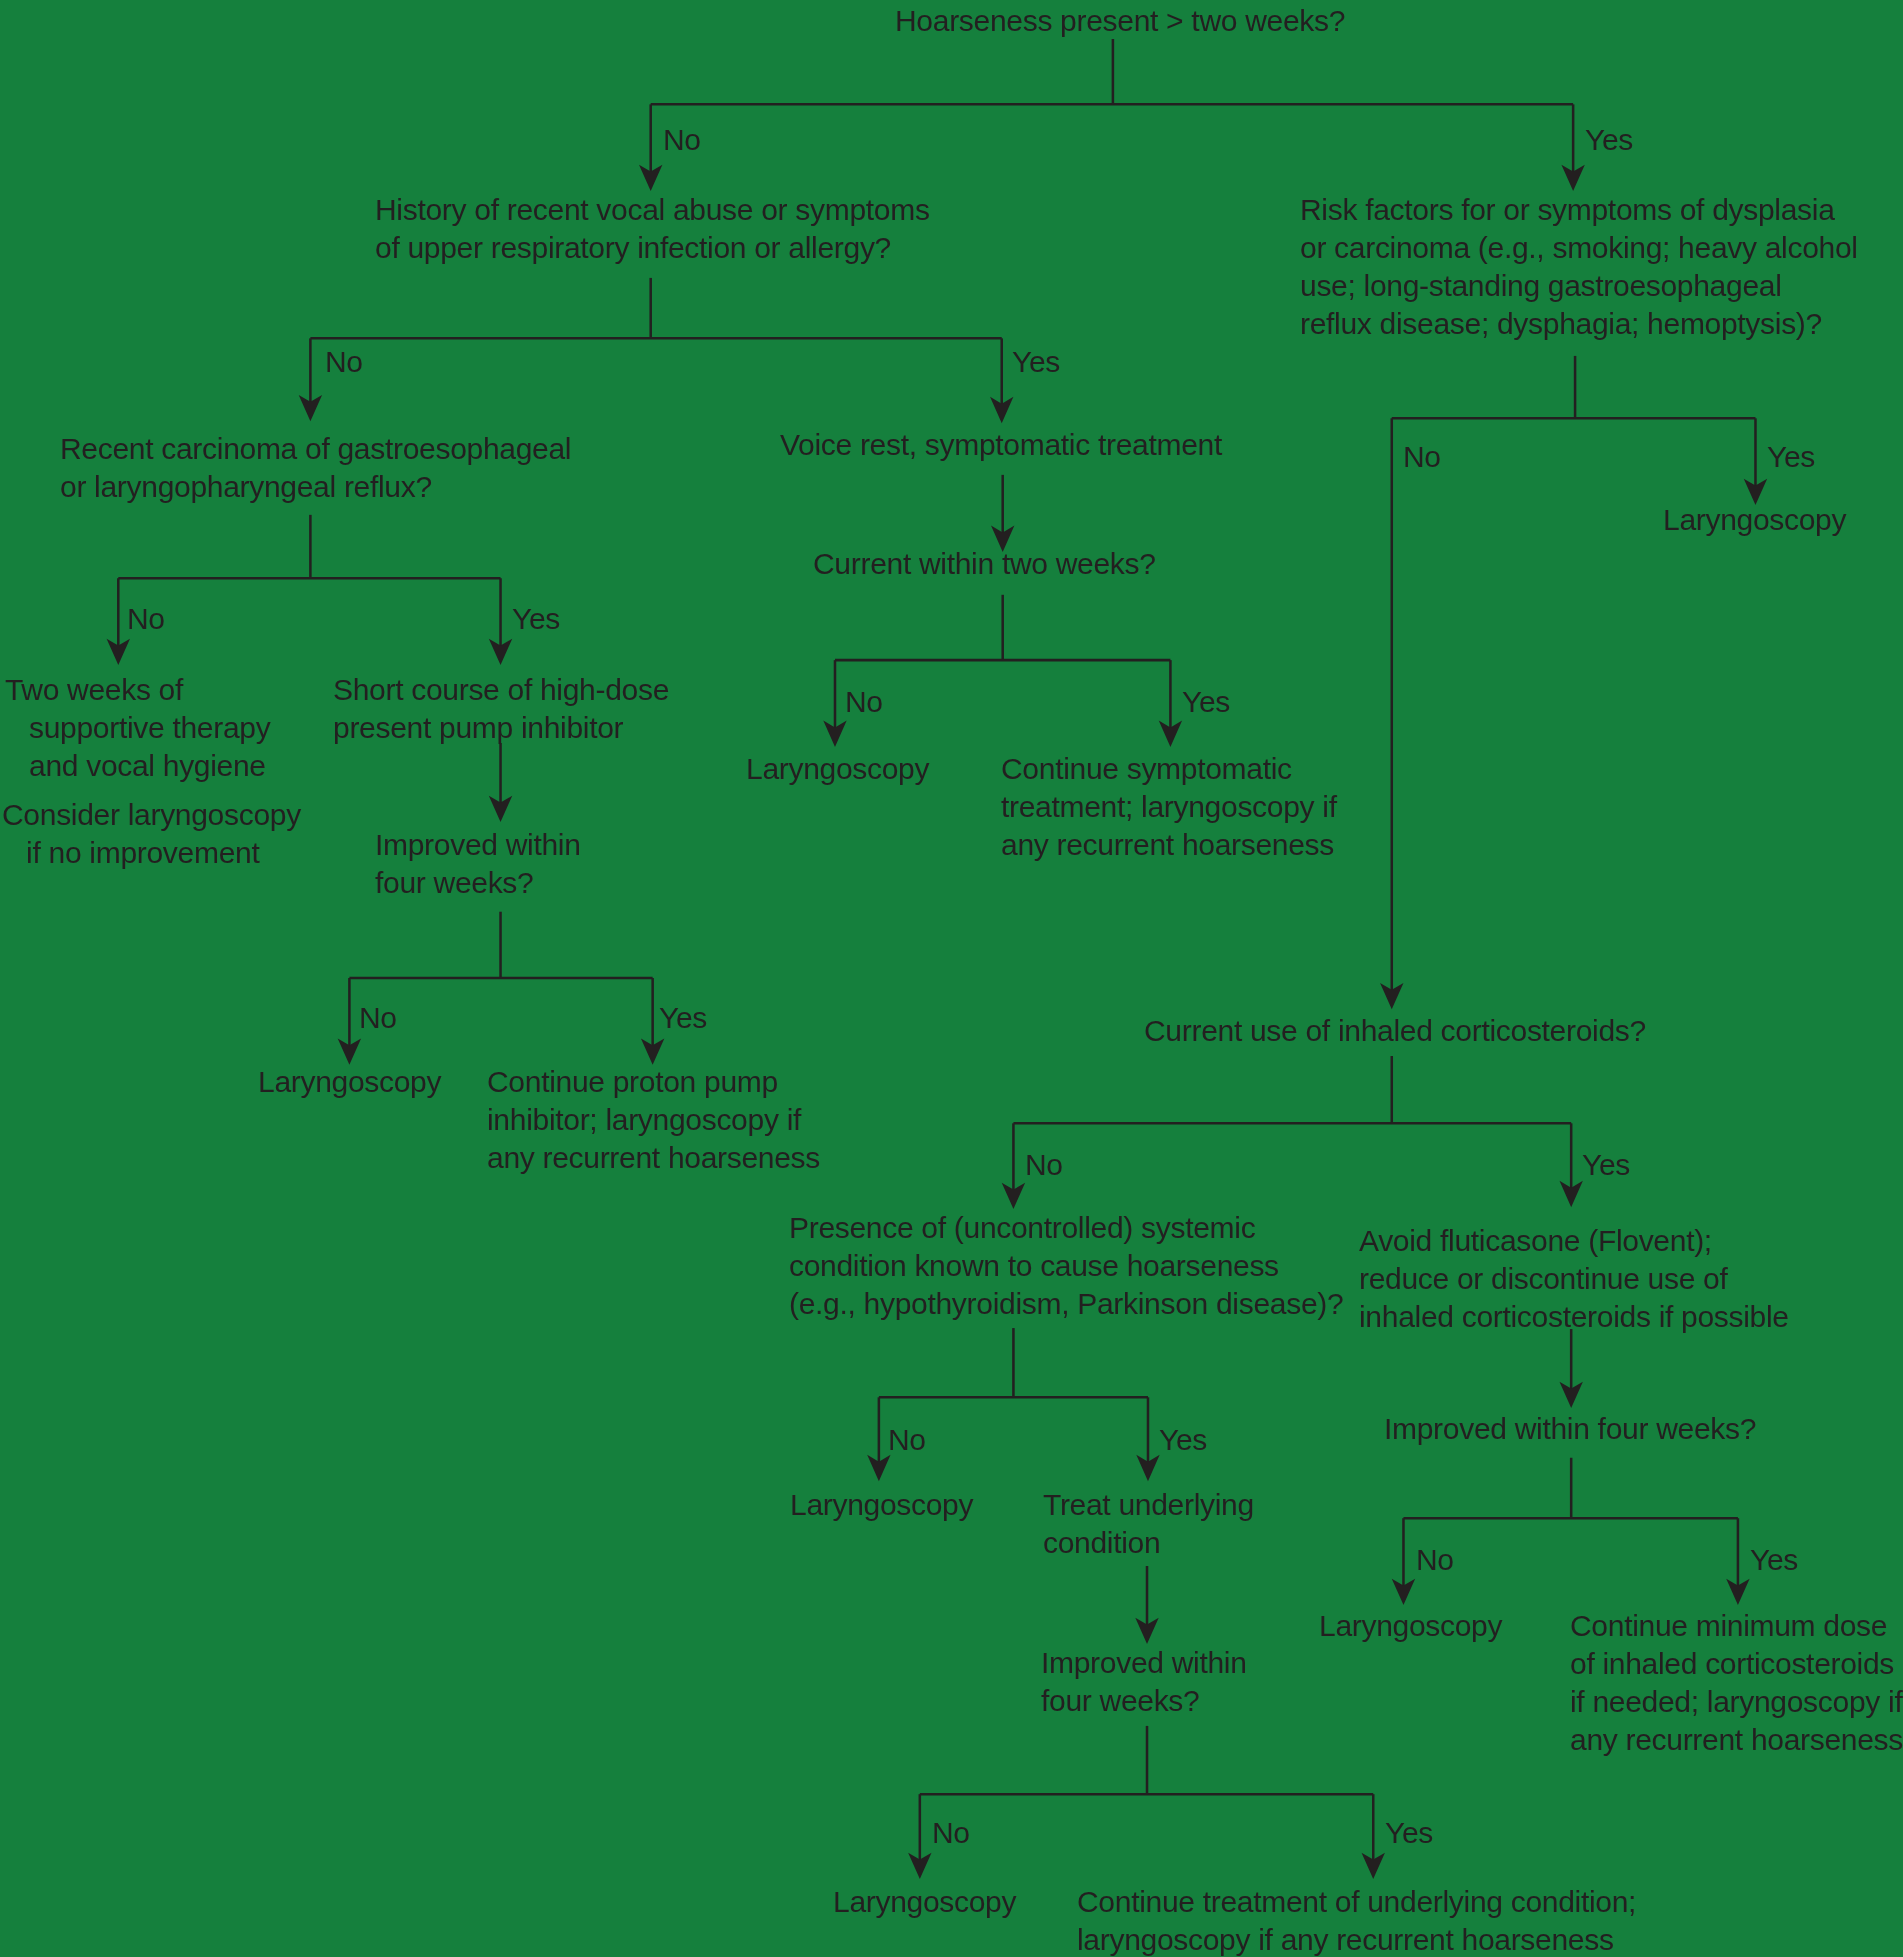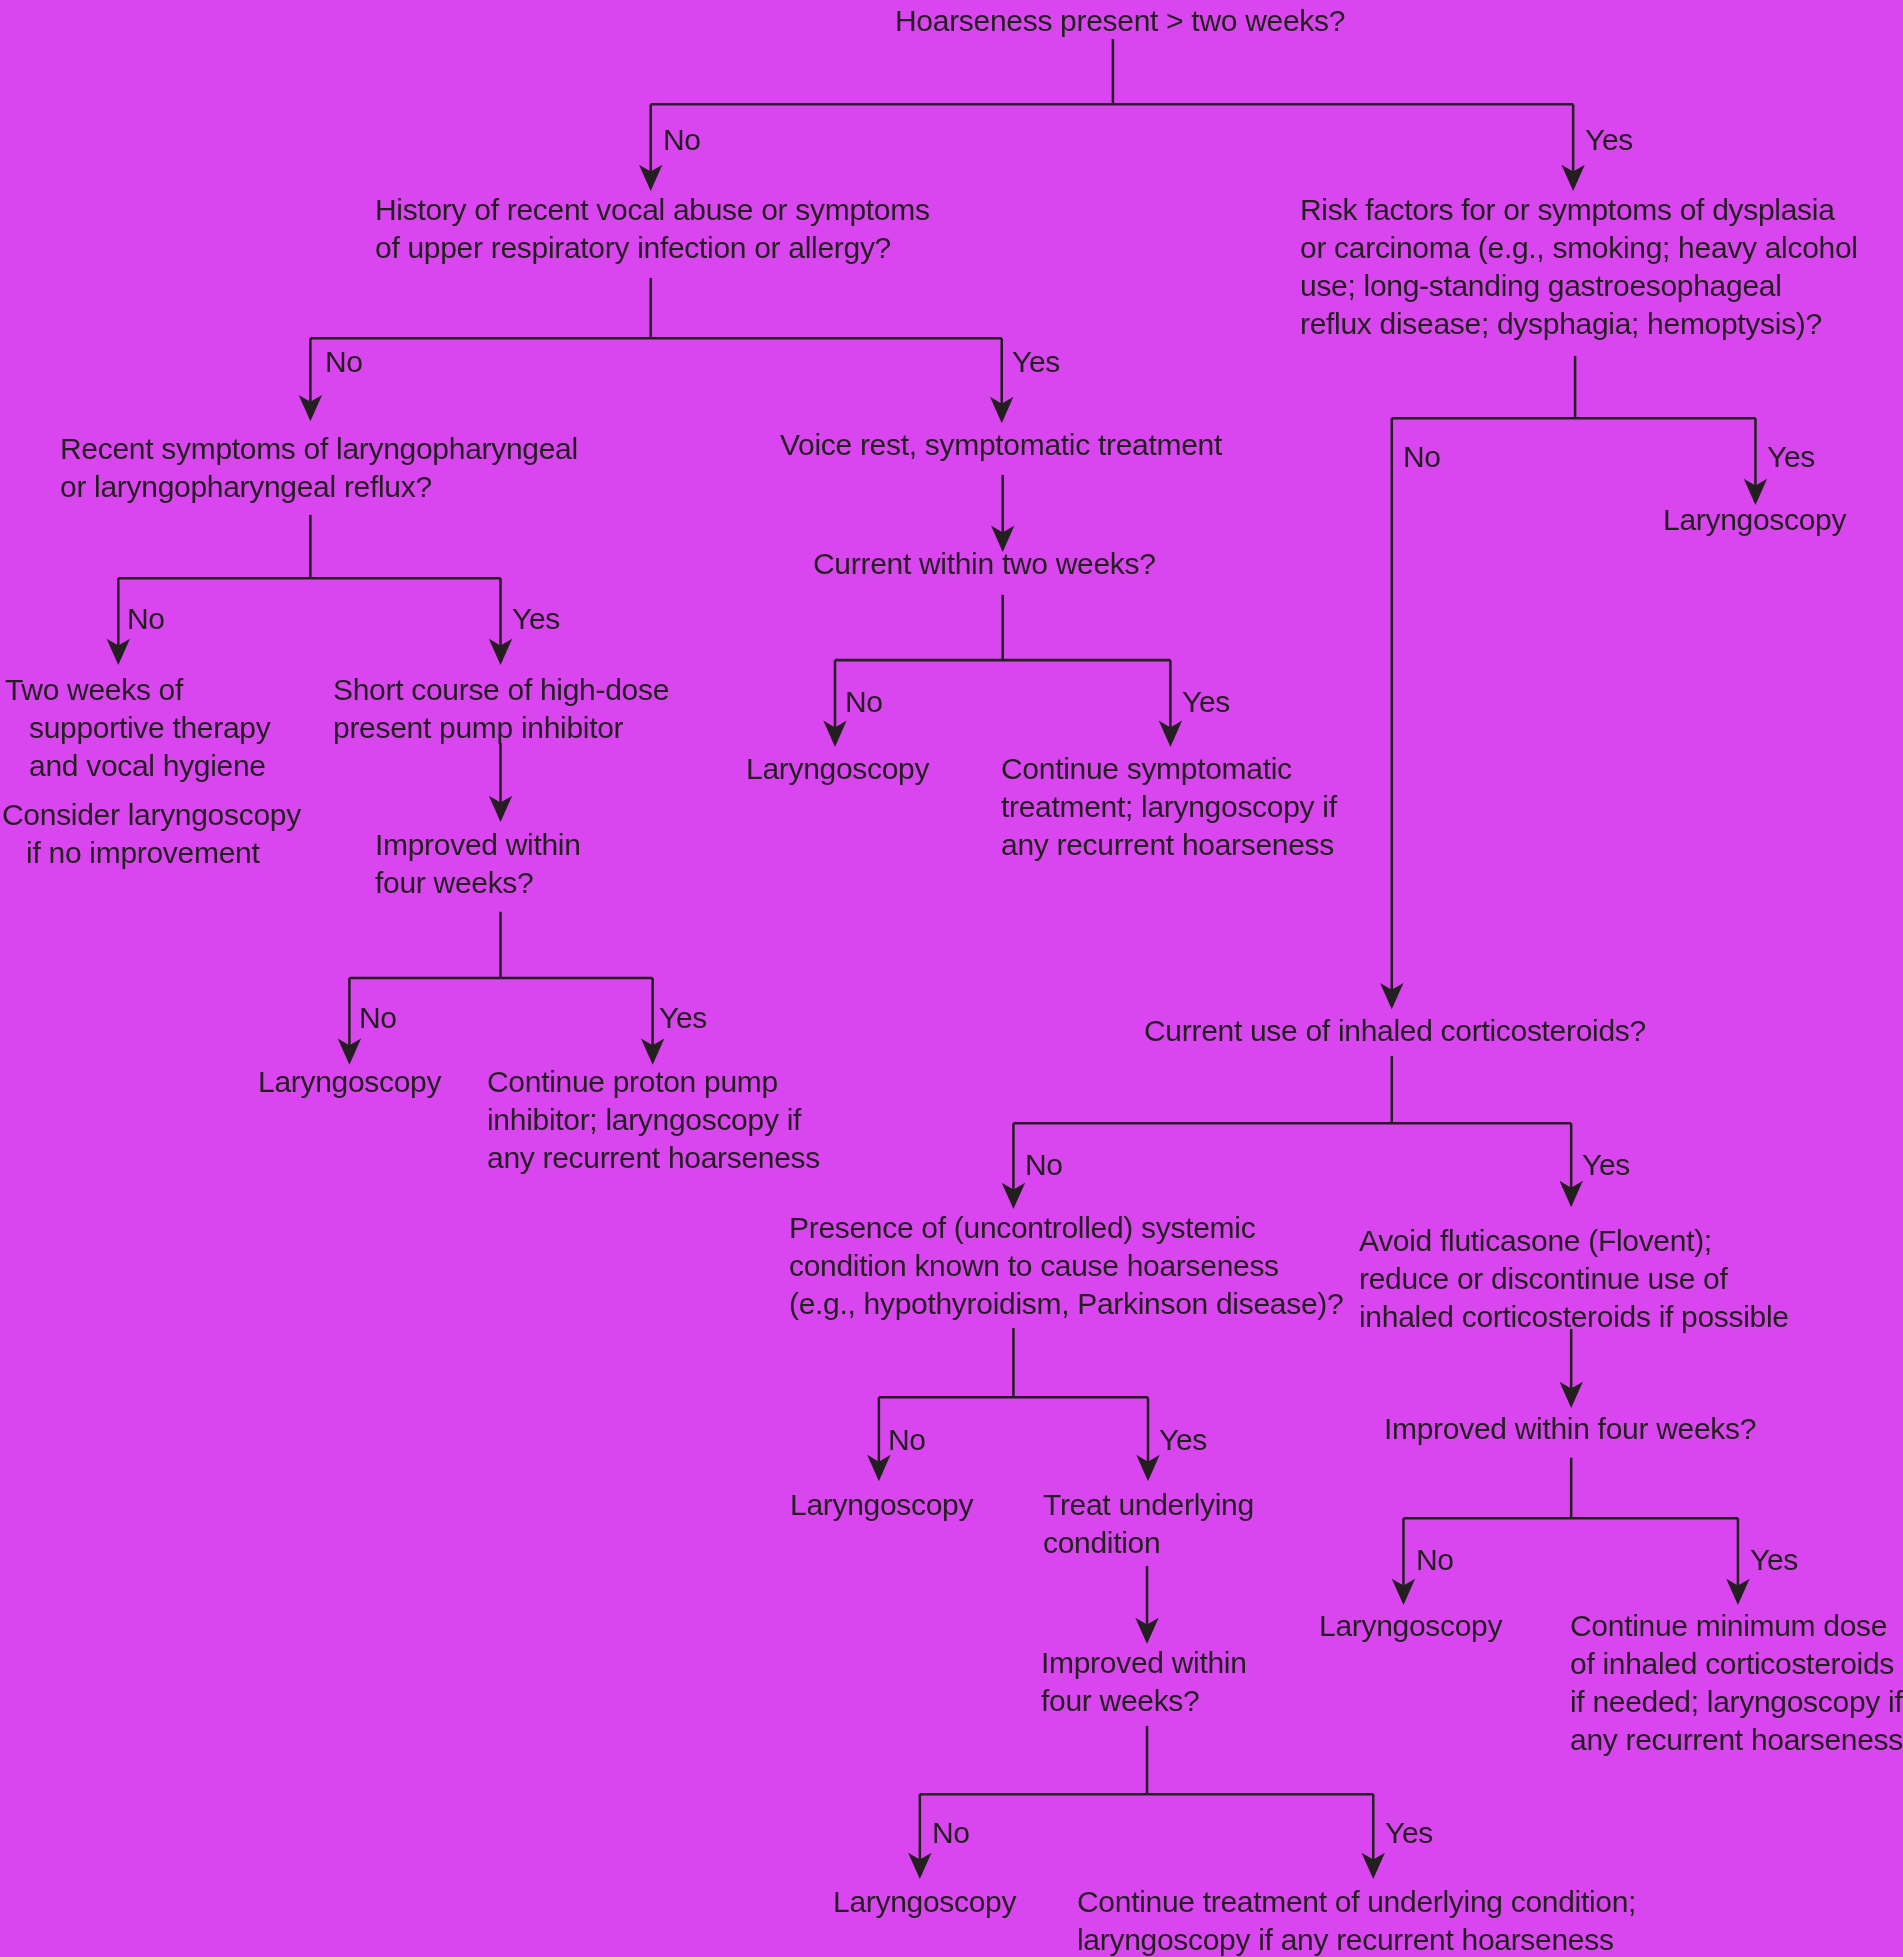--- a/index.html
+++ b/index.html
@@ -1,20 +1,20 @@
 <!DOCTYPE html>
 <html><head>
 <meta charset="utf-8">
 <style>
   html, body { margin: 0; padding: 0; background: #ffffff; }
   .canvas {
     position: relative;
     width: 1904px;
     height: 1957px;
-    background: #d946ef;
+    background: #15803d;
     font-family: "Liberation Sans", sans-serif;
     font-size: 30px;
     line-height: 38px;
     letter-spacing: -0.3px;
     color: #231f20;
     overflow: hidden;
   }
   .node {
     position: absolute;
     white-space: pre;
@@ -106,21 +106,21 @@
     </svg>
 
   <div class="node" style="left:895px;  top:2px;">Hoarseness present &gt; two weeks?</div>
   <div class="node" style="left:375px;  top:191px;">History of recent vocal abuse or symptoms
 of upper respiratory infection or allergy?</div>
   <div class="node" style="left:1300px; top:191px;">Risk factors for or symptoms of dysplasia
 or carcinoma (e.g., smoking; heavy alcohol
 use; long-standing gastroesophageal
 reflux disease; dysphagia; hemoptysis)?</div>
   <div class="node" style="left:1663px; top:501px;">Laryngoscopy</div>
-  <div class="node" style="left:60px;   top:430px;">Recent symptoms of laryngopharyngeal
+  <div class="node" style="left:60px;   top:430px;">Recent carcinoma of gastroesophageal
 or laryngopharyngeal reflux?</div>
   <div class="node" style="left:780px;  top:426px;">Voice rest, symptomatic treatment</div>
   <div class="node" style="left:813px;  top:545px;">Current within two weeks?</div>
   <div class="node" style="left:746px;  top:750px;">Laryngoscopy</div>
   <div class="node" style="left:1001px; top:750px;">Continue symptomatic
 treatment; laryngoscopy if
 any recurrent hoarseness</div>
   <div class="node" style="left:4.9px;    top:671px;">Two weeks of
    supportive therapy
    and vocal hygiene</div>

